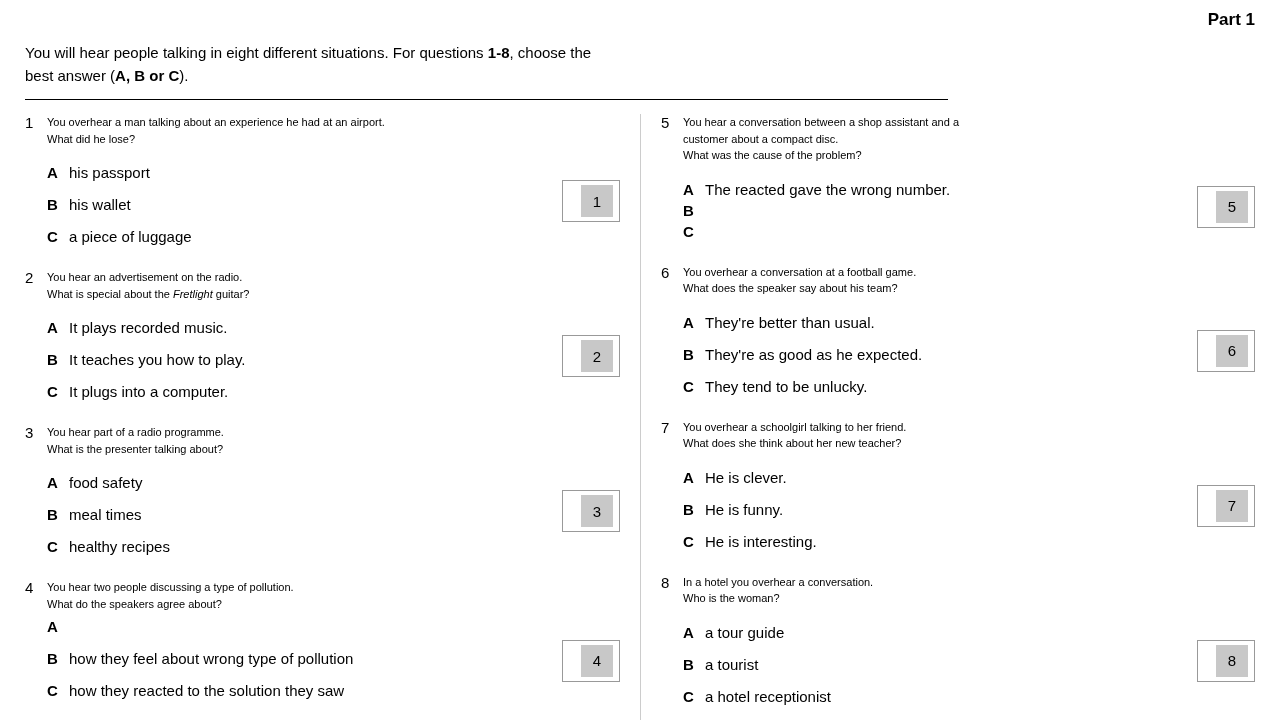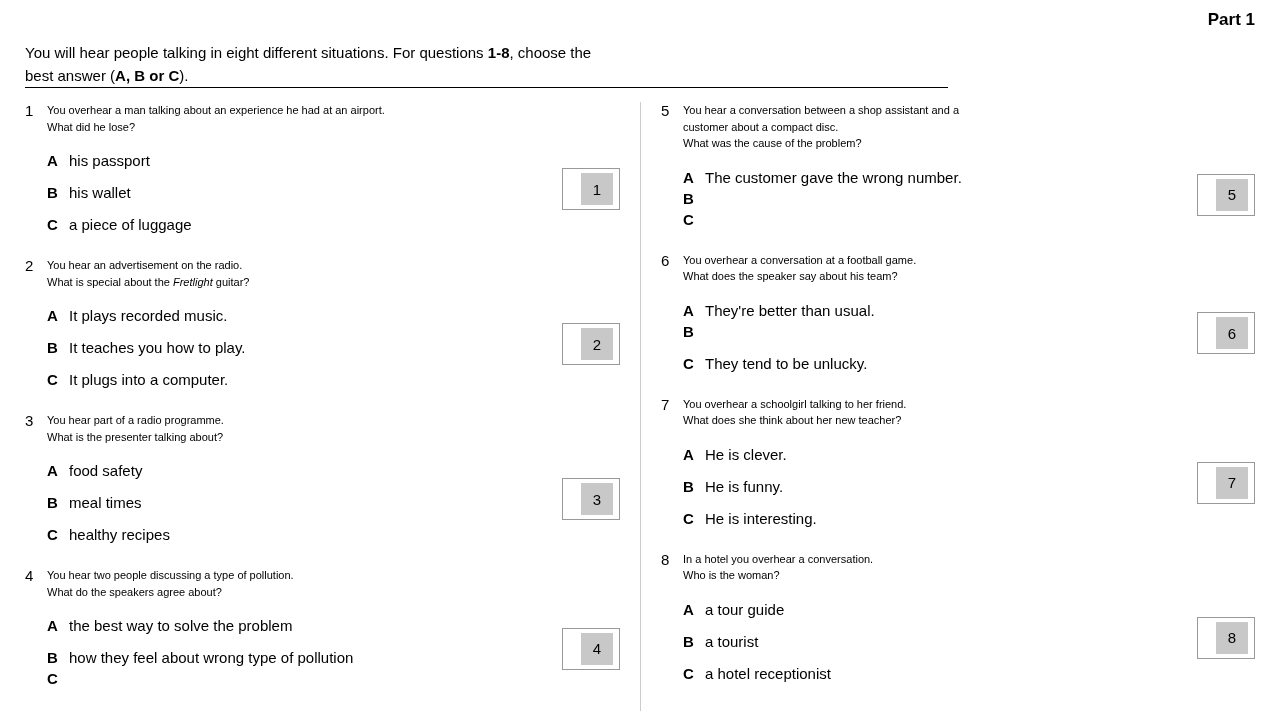--- a/index.html
+++ b/index.html
@@ -20,21 +20,21 @@
 
     .page-title {
       text-align: right;
       font-weight: bold;
       font-size: 17px;
       margin-bottom: 12px;
     }
 
     .instructions {
       font-size: 15px;
-      margin-bottom: 0;
+      margin-bottom: 12px;
       line-height: 1.5;
     }
 
     .instructions strong {
       font-weight: bold;
     }
 
     .divider {
       border: none;
       border-top: 1px solid #000;
@@ -232,47 +232,47 @@
       </div>
       <div class="question-block">
         <div class="question-header">
           <span class="question-number">4</span>
           <div class="question-text">You hear two people discussing a type of pollution.<br>What do the speakers agree about?</div>
         </div>
         <div class="options-with-box">
           <div class="options">
             <div class="option-row">
               <span class="option-letter">A</span>
-              <span class="option-text">the best way to solve the problem</span>
             </div>
             <div class="option-row">
               <span class="option-letter">B</span>
               <span class="option-text">how they feel about wrong type of pollution</span>
             </div>
             <div class="option-row">
               <span class="option-letter">C</span>
+              <span class="option-text">how they reacted to the solution they saw</span>
             </div>
           </div>
           <div class="answer-box">
             <div class="answer-box-inner">4</div>
           </div>
         </div>
       </div>
     </div>
   <div class="col-right" id="right-col">
       <div class="question-block">
         <div class="question-header">
           <span class="question-number">5</span>
           <div class="question-text">You hear a conversation between a shop assistant and a<br>customer about a compact disc.<br>What was the cause of the problem?</div>
         </div>
         <div class="options-with-box">
           <div class="options">
             <div class="option-row">
               <span class="option-letter">A</span>
-              <span class="option-text">The customer gave the wrong number.</span>
+              <span class="option-text">The reacted gave the wrong number.</span>
             </div>
             <div class="option-row">
               <span class="option-letter">B</span>
             </div>
             <div class="option-row">
               <span class="option-letter">C</span>
             </div>
           </div>
           <div class="answer-box">
             <div class="answer-box-inner">5</div>
@@ -285,20 +285,21 @@
           <div class="question-text">You overhear a conversation at a football game.<br>What does the speaker say about his team?</div>
         </div>
         <div class="options-with-box">
           <div class="options">
             <div class="option-row">
               <span class="option-letter">A</span>
               <span class="option-text">They're better than usual.</span>
             </div>
             <div class="option-row">
               <span class="option-letter">B</span>
+              <span class="option-text">They're as good as he expected.</span>
             </div>
             <div class="option-row">
               <span class="option-letter">C</span>
               <span class="option-text">They tend to be unlucky.</span>
             </div>
           </div>
           <div class="answer-box">
             <div class="answer-box-inner">6</div>
           </div>
         </div>

